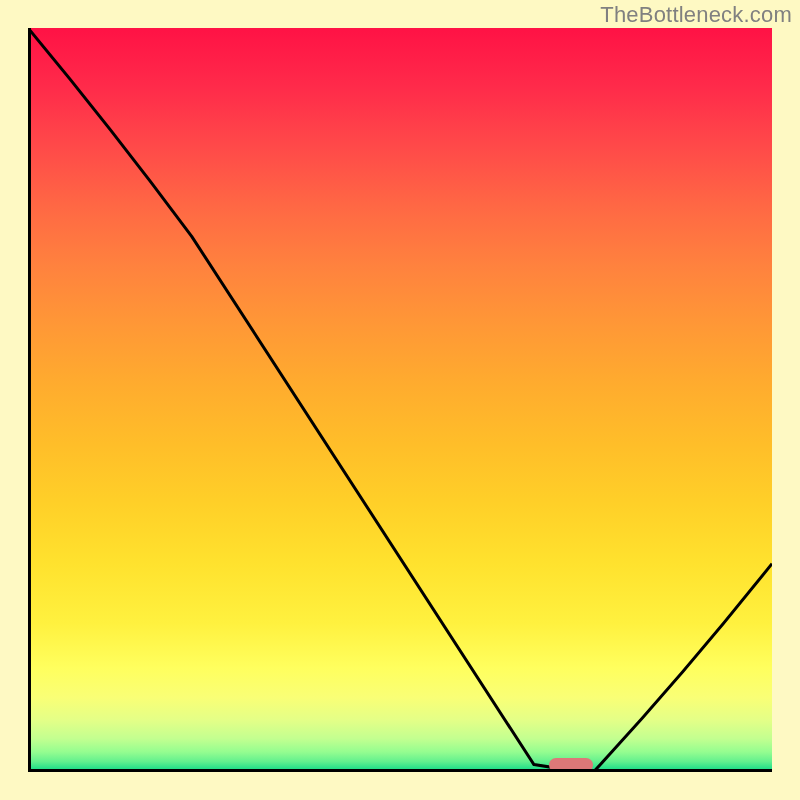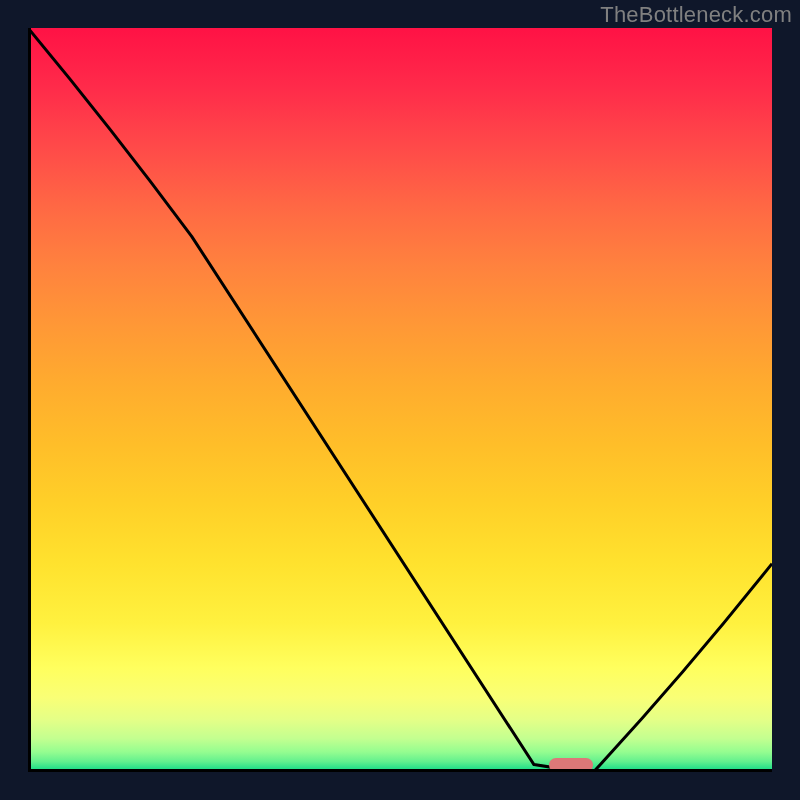--- a/index.html
+++ b/index.html
@@ -7,21 +7,21 @@
     padding: 0;
     width: 800px;
     height: 800px;
     overflow: hidden;
     font-family: Arial, Helvetica, sans-serif;
   }
   .canvas {
     position: relative;
     width: 800px;
     height: 800px;
-    background: #0f172a;
+    background: #fef9c3;
   }
   .watermark {
     position: absolute;
     top: 2px;
     right: 8px;
     color: #808080;
     font-size: 22px;
     font-weight: 500;
     z-index: 30;
     letter-spacing: 0.2px;

